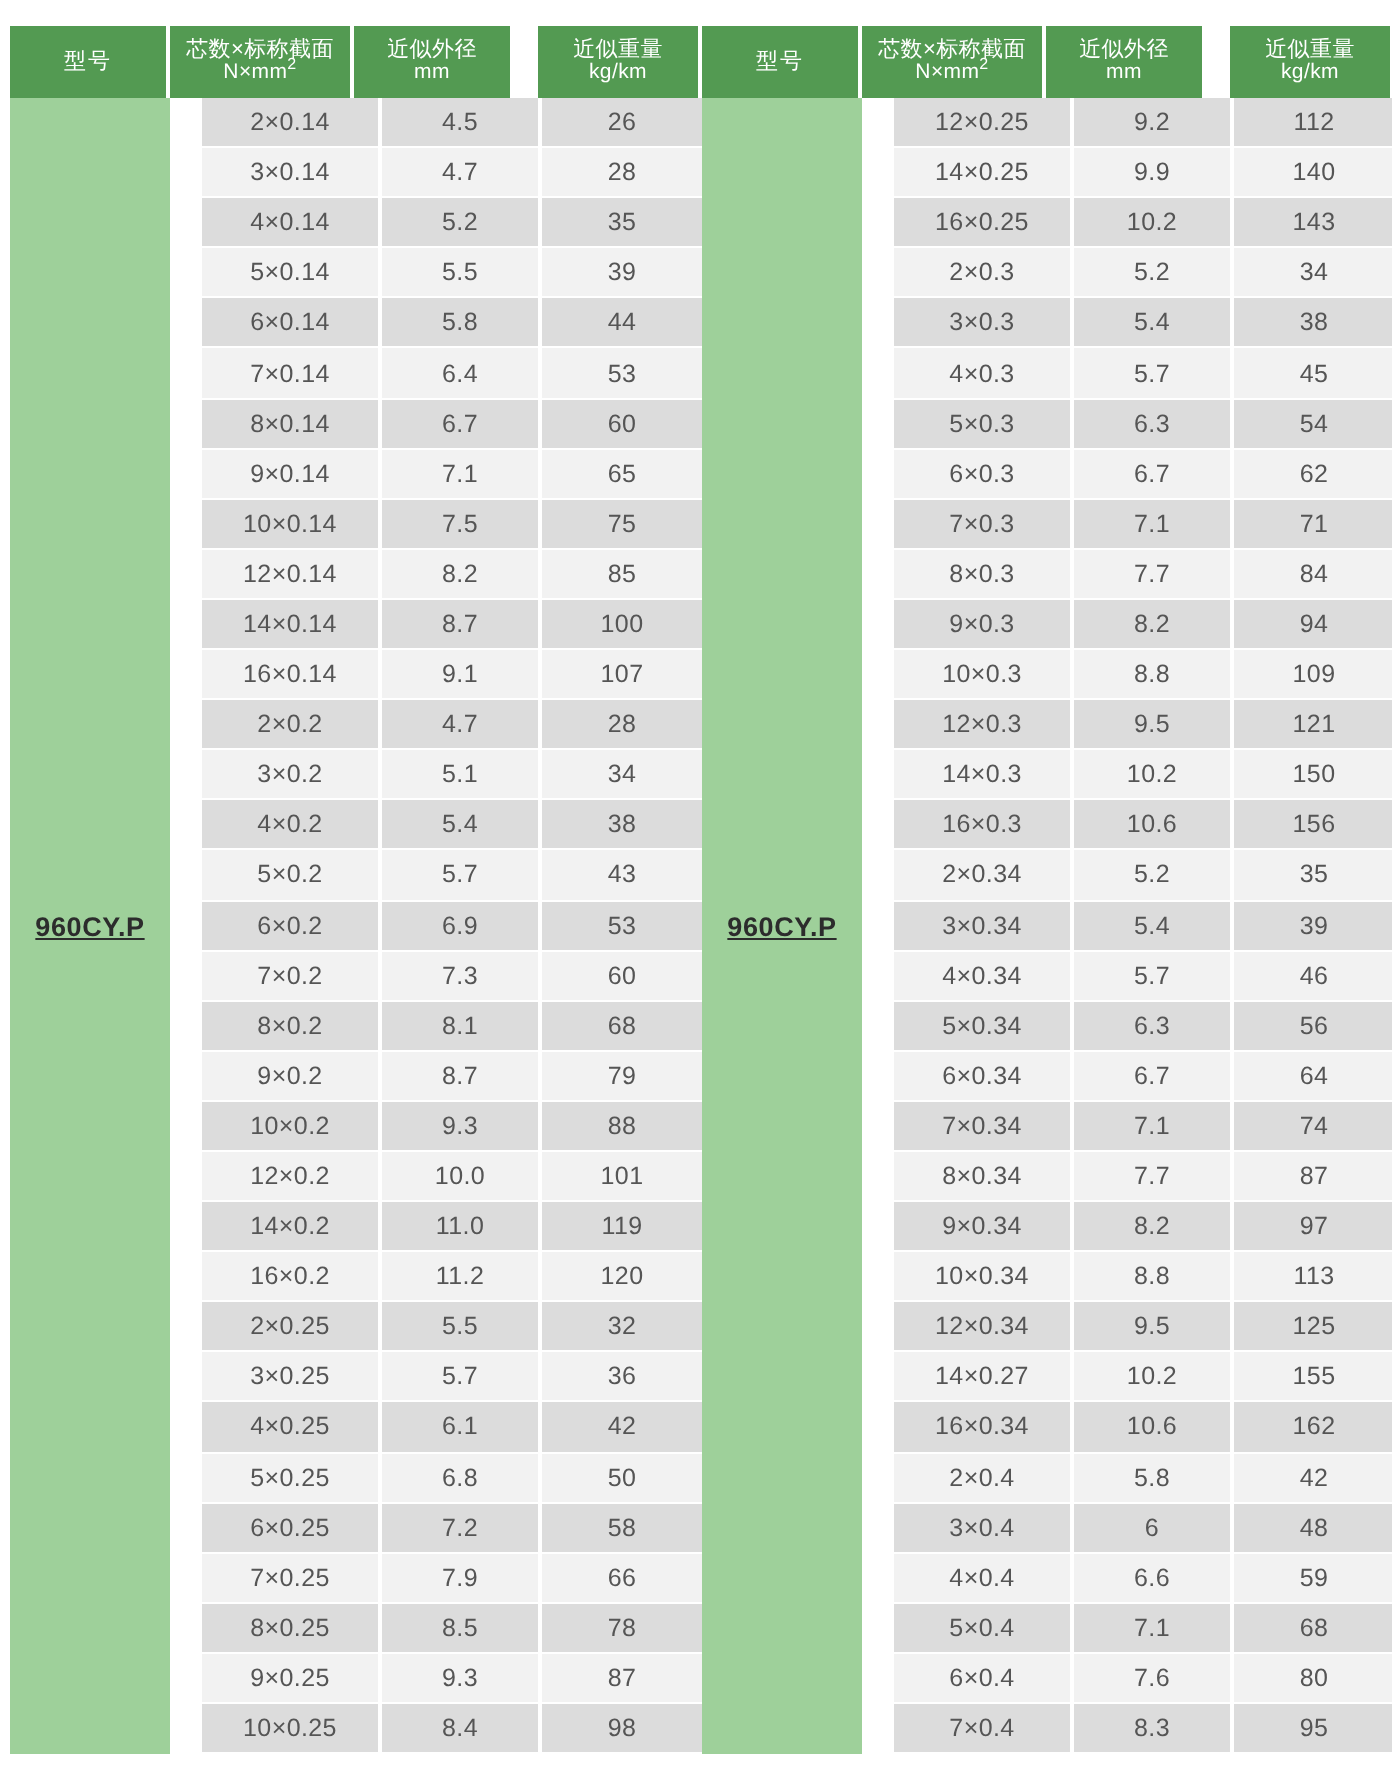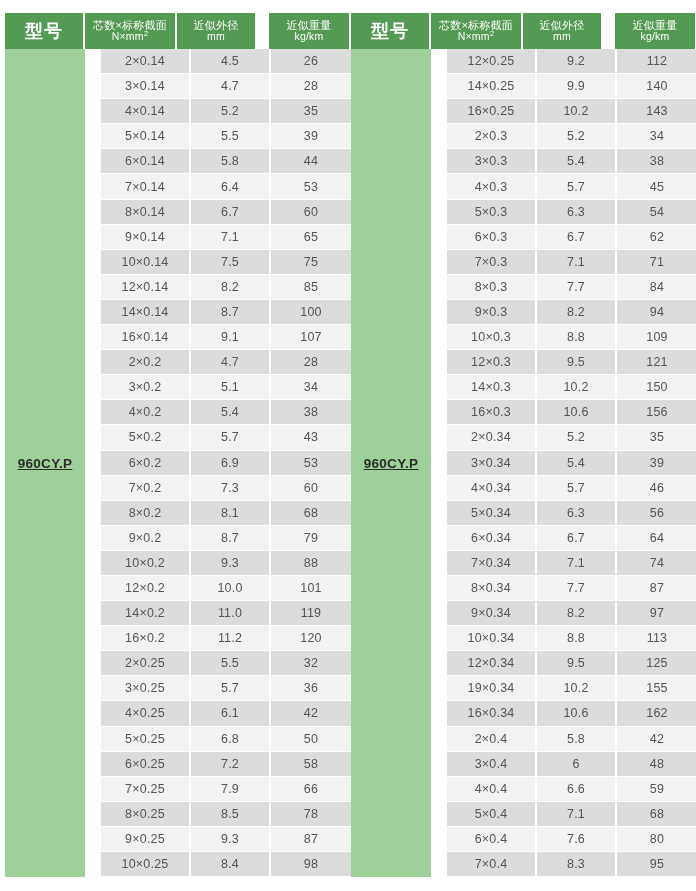--- a/index.html
+++ b/index.html
@@ -45,22 +45,22 @@
     justify-content: center;
     text-align: center;
     line-height: 1.12;
     font-size: 11px;
     letter-spacing: 0.2px;
     border-right: 2px solid #ffffff;
   }
   .hcell:last-child { border-right: none; }
   .hcell.model {
     flex: 0 0 80px;
-    font-size: 18px;
-    font-weight: bold;
+    font-size: 11px;
+    font-weight: normal;
     letter-spacing: 1px;
   }
   .hcell.size { flex: 0 0 92px; }
   .hcell.diam { flex: 0 0 80px; }
   .hcell.weight { flex: 0 0 80px; margin-left: 12px; }
   .hcell .ln1 { display: block; }
   .hcell .ln2 { display: block; font-size: 10.5px; }
   .sup { font-size: 8px; vertical-align: super; line-height: 0; }
 
   
@@ -441,21 +441,21 @@
             <div class="cell c-size">10×0.34</div>
             <div class="cell c-diam">8.8</div>
             <div class="cell c-weight">113</div>
           </div>
           <div class="row odd">
             <div class="cell c-size">12×0.34</div>
             <div class="cell c-diam">9.5</div>
             <div class="cell c-weight">125</div>
           </div>
           <div class="row even">
-            <div class="cell c-size">19×0.34</div>
+            <div class="cell c-size">14×0.27</div>
             <div class="cell c-diam">10.2</div>
             <div class="cell c-weight">155</div>
           </div>
           <div class="row odd">
             <div class="cell c-size">16×0.34</div>
             <div class="cell c-diam">10.6</div>
             <div class="cell c-weight">162</div>
           </div>
           <div class="row even">
             <div class="cell c-size">2×0.4</div>

